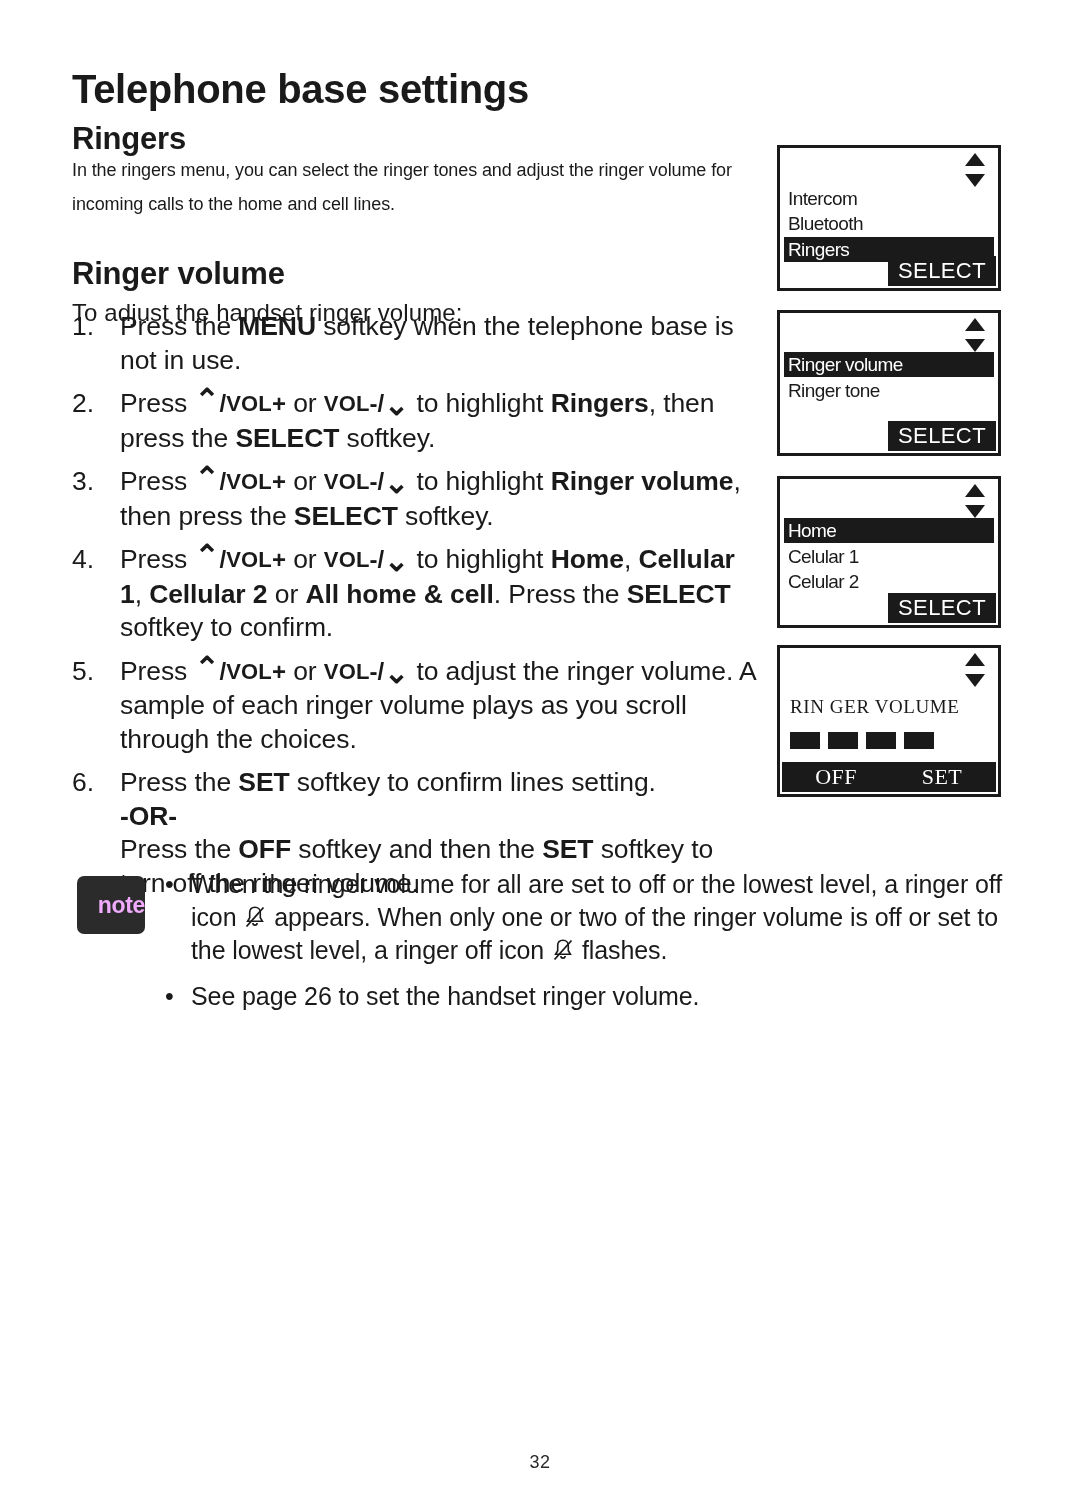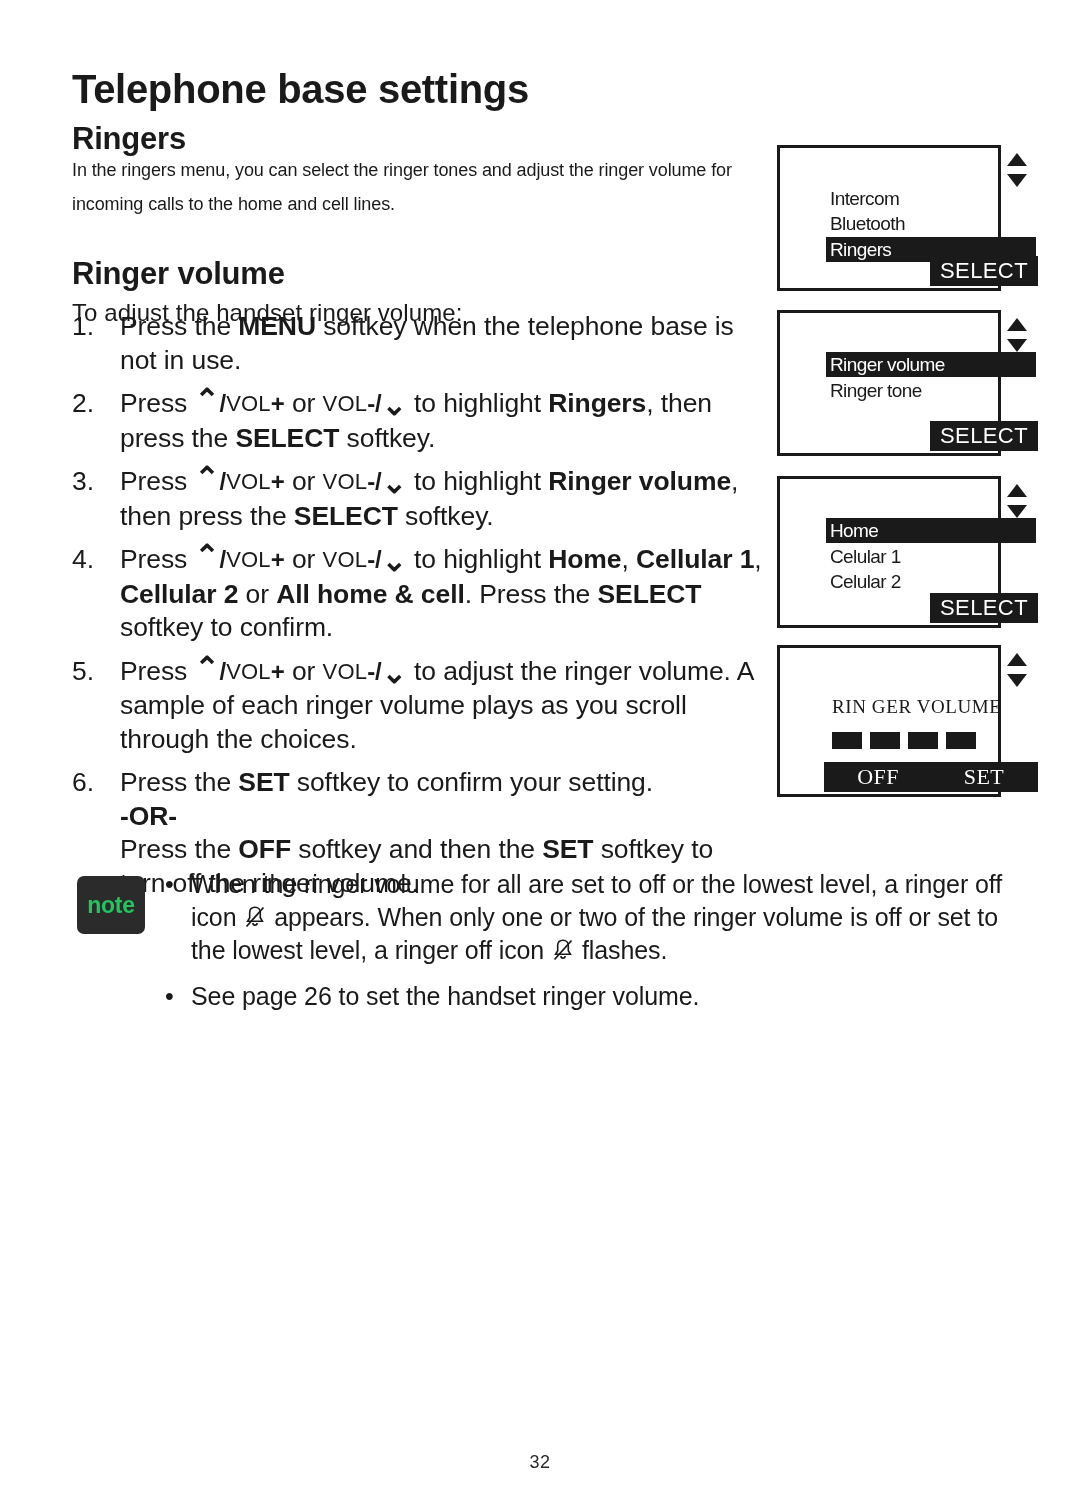--- a/index.html
+++ b/index.html
@@ -82,21 +82,21 @@
     position: absolute;
     left: 0;
     top: 0;
     width: 40px;
     text-align: left;
   }
   .step b { font-weight: bold; }
 
   
   .vol {
-    font-weight: normal;
+    font-weight: bold;
     font-size: 22px;
     letter-spacing: 0.2px;
     position: relative;
     top: -1px;
   }
   .volsign {
     font-weight: bold;
     font-size: 24px;
   }
   .chev {
@@ -120,21 +120,20 @@
   }
   .lcd-1 { top: 145px; height: 146px; }
   .lcd-2 { top: 310px; height: 146px; }
   .lcd-3 { top: 476px; height: 152px; }
   .lcd-4 { top: 645px; height: 152px; font-family: Liberation Serif, serif; }
 
   .lcd-inner {
     position: relative;
     width: 100%;
     height: 100%;
-    margin-left: 42px;
   }
 
   
   .scroll-arrows {
     position: absolute;
     right: 13px;
     top: 5px;
     width: 20px;
     height: 34px;
   }
@@ -220,25 +219,25 @@
 
   
   .note-badge {
     position: absolute;
     left: 77px;
     top: 876px;
     width: 68px;
     height: 58px;
     background: #2b2b2b;
     border-radius: 7px;
-    color: #22c55e;
+    color: #f0abfc;
     font-size: 23px;
     font-weight: bold;
     letter-spacing: -0.3px;
-    text-align: center;
+    text-align: right;
     line-height: 58px;
   }
   .notes {
     position: absolute;
     left: 163px;
     top: 868px;
     width: 840px;
   }
   .note-item {
     position: relative;
@@ -285,21 +284,21 @@
   <h2 class="h2 h2-ringervol">Ringer volume</h2>
 
   <h3 class="h3">To adjust the handset ringer volume:</h3>
 
   <ol class="steps" id="steps-list" style="list-style: none; margin: 0px; padding: 0px;">
       <li class="step"><span class="num">1.</span><span><span>Press the </span><b>MENU</b><span> softkey when the telephone base is not in use.</span></span></li>
       <li class="step"><span class="num">2.</span><span><span>Press </span><span><span class="chev chev-up">⌃</span><span class="volsign">/</span><span class="vol">VOL</span><span class="volsign">+</span></span><span> or </span><span><span class="vol">VOL</span><span class="volsign">-</span><span class="volsign">/</span><span class="chev chev-dn">⌄</span></span><span> to highlight </span><b>Ringers</b><span>, then press the </span><b>SELECT</b><span> softkey.</span></span></li>
       <li class="step"><span class="num">3.</span><span><span>Press </span><span><span class="chev chev-up">⌃</span><span class="volsign">/</span><span class="vol">VOL</span><span class="volsign">+</span></span><span> or </span><span><span class="vol">VOL</span><span class="volsign">-</span><span class="volsign">/</span><span class="chev chev-dn">⌄</span></span><span> to highlight </span><b>Ringer volume</b><span>, then press the </span><b>SELECT</b><span> softkey.</span></span></li>
       <li class="step"><span class="num">4.</span><span><span>Press </span><span><span class="chev chev-up">⌃</span><span class="volsign">/</span><span class="vol">VOL</span><span class="volsign">+</span></span><span> or </span><span><span class="vol">VOL</span><span class="volsign">-</span><span class="volsign">/</span><span class="chev chev-dn">⌄</span></span><span> to highlight </span><b>Home</b><span>, </span><b>Cellular 1</b><span>, </span><b>Cellular 2</b><span> or </span><b>All home &amp; cell</b><span>. Press the </span><b>SELECT</b><span> softkey to confirm.</span></span></li>
       <li class="step"><span class="num">5.</span><span><span>Press </span><span><span class="chev chev-up">⌃</span><span class="volsign">/</span><span class="vol">VOL</span><span class="volsign">+</span></span><span> or </span><span><span class="vol">VOL</span><span class="volsign">-</span><span class="volsign">/</span><span class="chev chev-dn">⌄</span></span><span> to adjust the ringer volume. A sample of each ringer volume plays as you scroll through the choices.</span></span></li>
-      <li class="step"><span class="num">6.</span><span><span>Press the </span><b>SET</b><span> softkey to confirm your setting.</span><br><b>-OR-</b><br><span>Press the </span><b>OFF</b><span> softkey and then the </span><b>SET</b><span> softkey to turn off the ringer volume.</span></span></li>
+      <li class="step"><span class="num">6.</span><span><span>Press the </span><b>SET</b><span> softkey to confirm lines setting.</span><br><b>-OR-</b><br><span>Press the </span><b>OFF</b><span> softkey and then the </span><b>SET</b><span> softkey to turn off the ringer volume.</span></span></li>
     </ol>
 
   <div class="lcd lcd-1">
     <div class="lcd-inner" id="screen-0">
         <div class="scroll-arrows">
           <div class="tri tri-up"></div>
           <div class="tri tri-dn"></div>
         </div>
         <div class="lcd-rows">
           <div class="lcd-row">Intercom</div>

